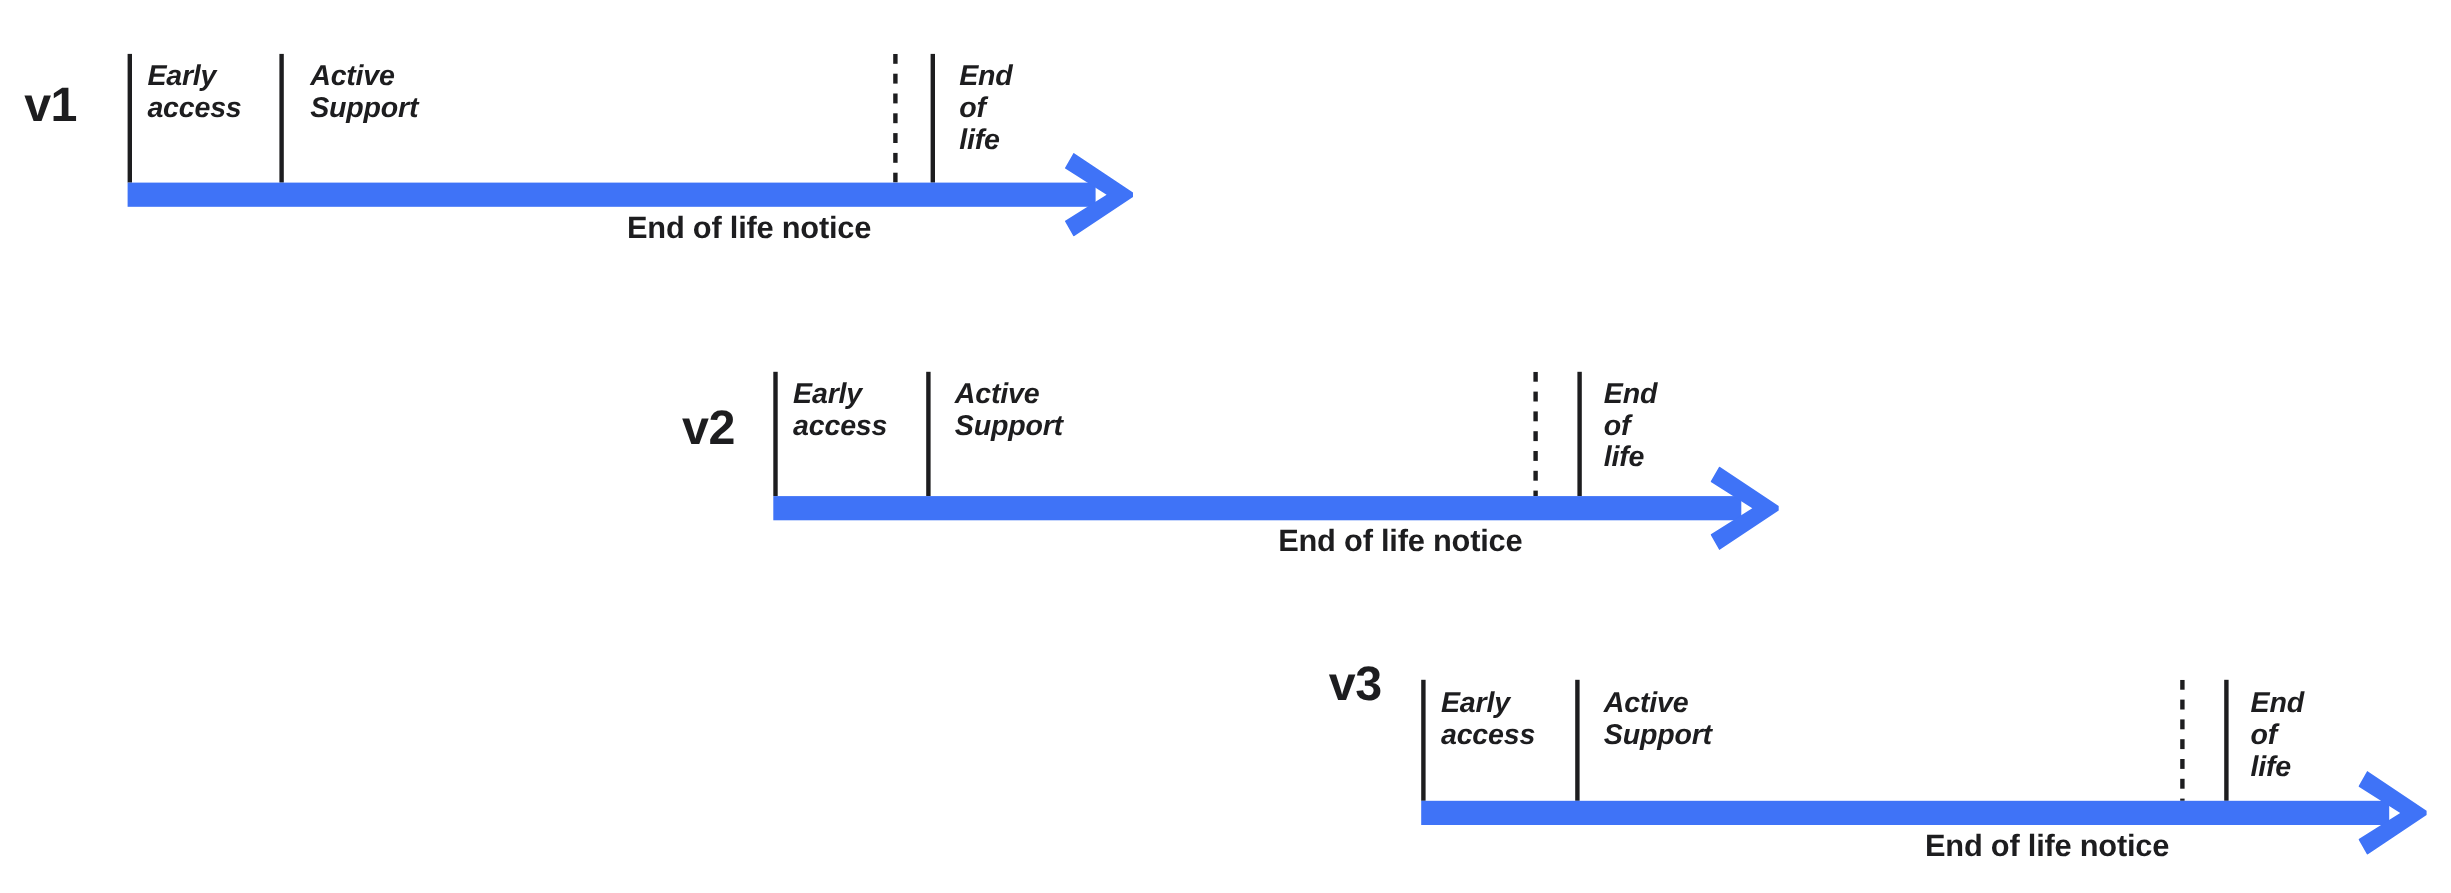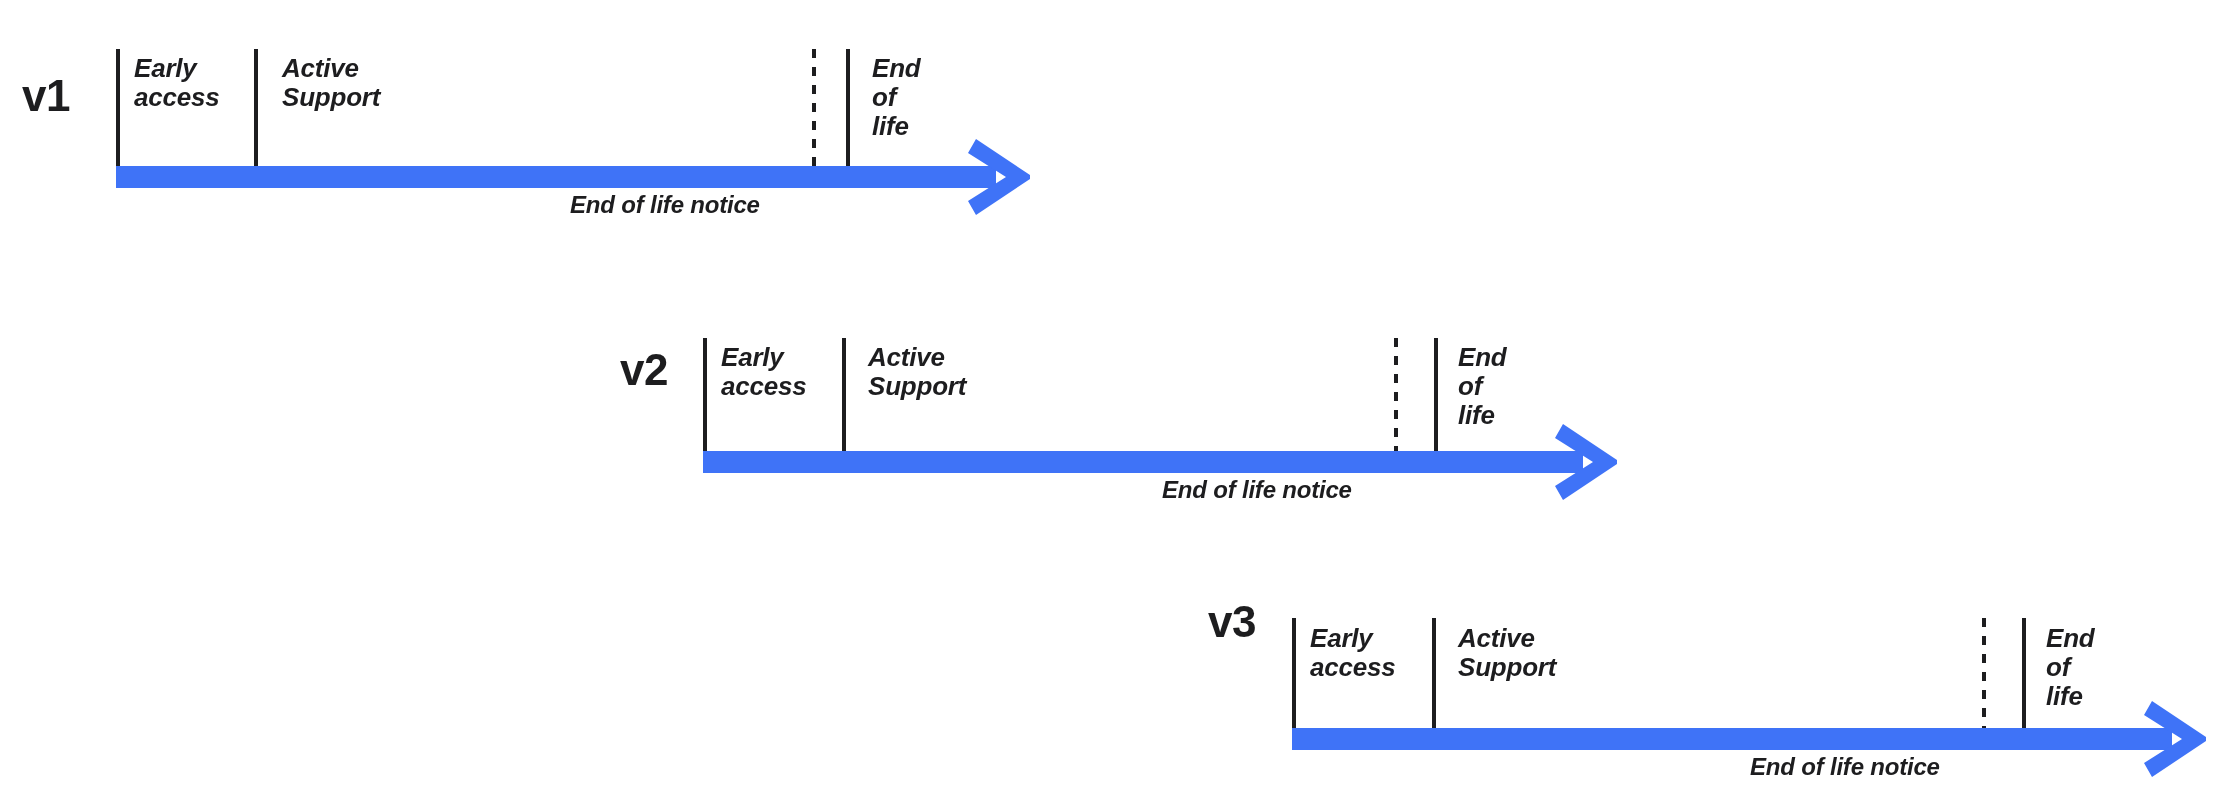--- a/index.html
+++ b/index.html
@@ -85,26 +85,25 @@
   
   .arrow-head {
     position: absolute;
     overflow: visible;
   }
   .arrow-head svg { display: block; }
 
   
   .notice-label {
     position: absolute;
-    font-size: 24px;
+    font-size: 28px;
     font-weight: bold;
     color: #1d1d1f;
     white-space: nowrap;
     letter-spacing: -0.2px;
-    font-style: italic;
   }
 </style>
 </head>
 <body>
 
 <div id="diagram" style="width: 2228px; height: 812px; background: rgb(255, 255, 255);">
     <div class="lifecycle-row">
       <div class="version-label" style="left: 14px; top: 58px; width: 56px;">v1</div>
       <div class="divider" style="left: 116px; top: 33px; height: 117px; background: rgb(29, 29, 31);"></div>
       <div class="divider" style="left: 254px; top: 33px; height: 117px; background: rgb(29, 29, 31);"></div>
@@ -116,21 +115,21 @@
       <div class="phase-label" style="left: 872px; top: 38px; color: rgb(29, 29, 31);">End of life</div>
       <div class="timeline-bar" style="left: 116px; top: 150px; width: 880px; background: rgb(63, 115, 247);"></div>
       <div class="arrow-head" style="left: 968px; top: 123px;">
         <svg width="64" height="76" viewBox="0 0 64 76">
           <path d="M 8 0 L 62 36 L 62 40 L 8 76 L 0 62 L 38 38 L 0 14 Z" fill="#3f73f7"></path>
         </svg>
       </div>
       <div class="notice-label" style="left: 570px; top: 175px; color: rgb(29, 29, 31);">End of life notice</div>
     </div>
     <div class="lifecycle-row">
-      <div class="version-label" style="left: 612px; top: 332px; width: 56px;">v2</div>
+      <div class="version-label" style="left: 612px; top: 352px; width: 56px;">v2</div>
       <div class="divider" style="left: 703px; top: 322px; height: 113px; background: rgb(29, 29, 31);"></div>
       <div class="divider" style="left: 842px; top: 322px; height: 113px; background: rgb(29, 29, 31);"></div>
       <div class="divider" style="left: 1434px; top: 322px; height: 113px; background: rgb(29, 29, 31);"></div>
       <div class="dashed-marker" style="left: 1394px; top: 322px; height: 113px;"></div>
       <div class="phase-label" style="left: 721px; top: 327px; color: rgb(29, 29, 31);">Early
 access</div>
       <div class="phase-label" style="left: 868px; top: 327px; color: rgb(29, 29, 31);">Active Support</div>
       <div class="phase-label" style="left: 1458px; top: 327px; color: rgb(29, 29, 31);">End of life</div>
       <div class="timeline-bar" style="left: 703px; top: 435px; width: 880px; background: rgb(63, 115, 247);"></div>
       <div class="arrow-head" style="left: 1555px; top: 408px;">

